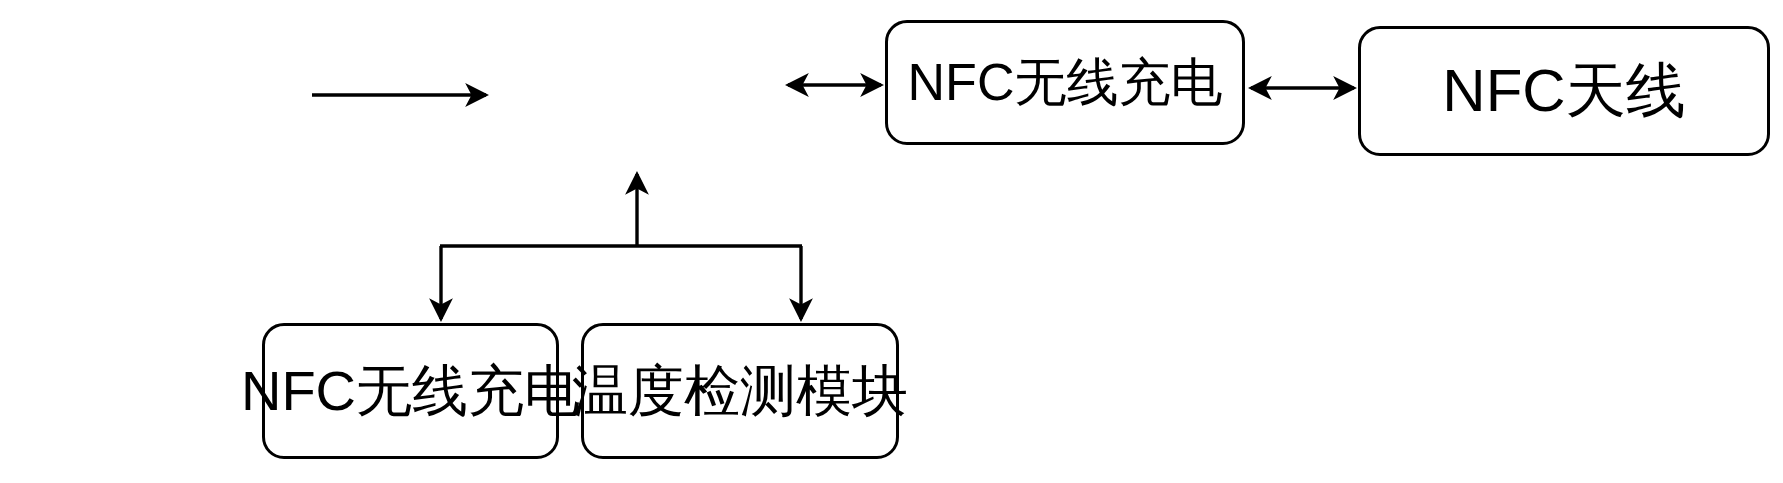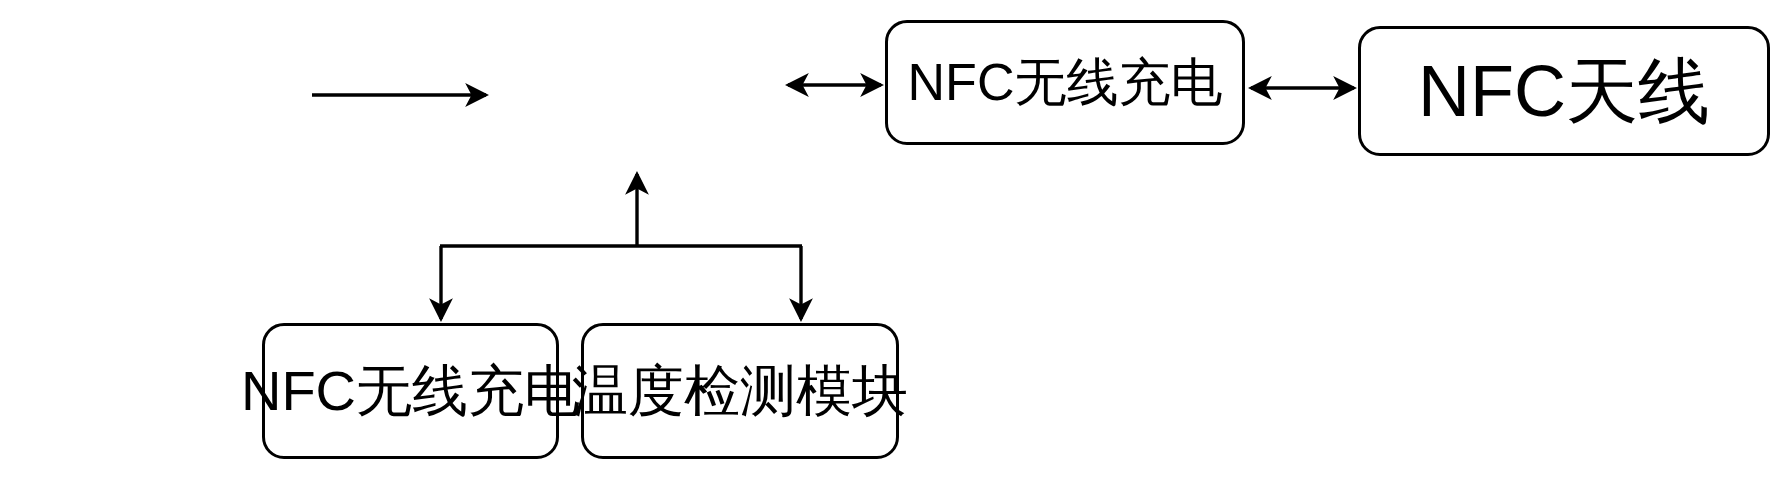--- a/index.html
+++ b/index.html
@@ -53,21 +53,21 @@
   #node-power      { left: 10px;   top: 26px;  width: 300px; height: 130px; }
   #node-mcu        { left: 490px;  top: 27px;  width: 292px; height: 143px; }
   #node-nfc-chip   { left: 885px;  top: 20px;  width: 360px; height: 125px; }
   #node-nfc-antenna{ left: 1358px; top: 26px;  width: 412px; height: 130px; }
   #node-led        { left: 262px;  top: 323px; width: 297px; height: 136px; }
   #node-temp       { left: 581px;  top: 323px; width: 318px; height: 136px; }
 
   #node-power .node-label    { font-size: 56px; margin: 0 -22px; }
   #node-mcu .node-label      { font-size: 56px; }
   #node-nfc-chip .node-label { font-size: 52px; text-align: right; }
-  #node-nfc-antenna .node-label { font-size: 72px; }
+  #node-nfc-antenna .node-label { font-size: 60px; }
   #node-led .node-label      { font-size: 56px; margin: 0 -14px; }
   #node-temp .node-label     { font-size: 56px; margin: 0 -12px; }
 </style>
 </head>
 <body>
 
 <div id="diagram-root">
 
   <svg id="edge-layer" viewBox="0 0 1783 483" width="1783" height="483" xmlns="http://www.w3.org/2000/svg">
     <defs>

